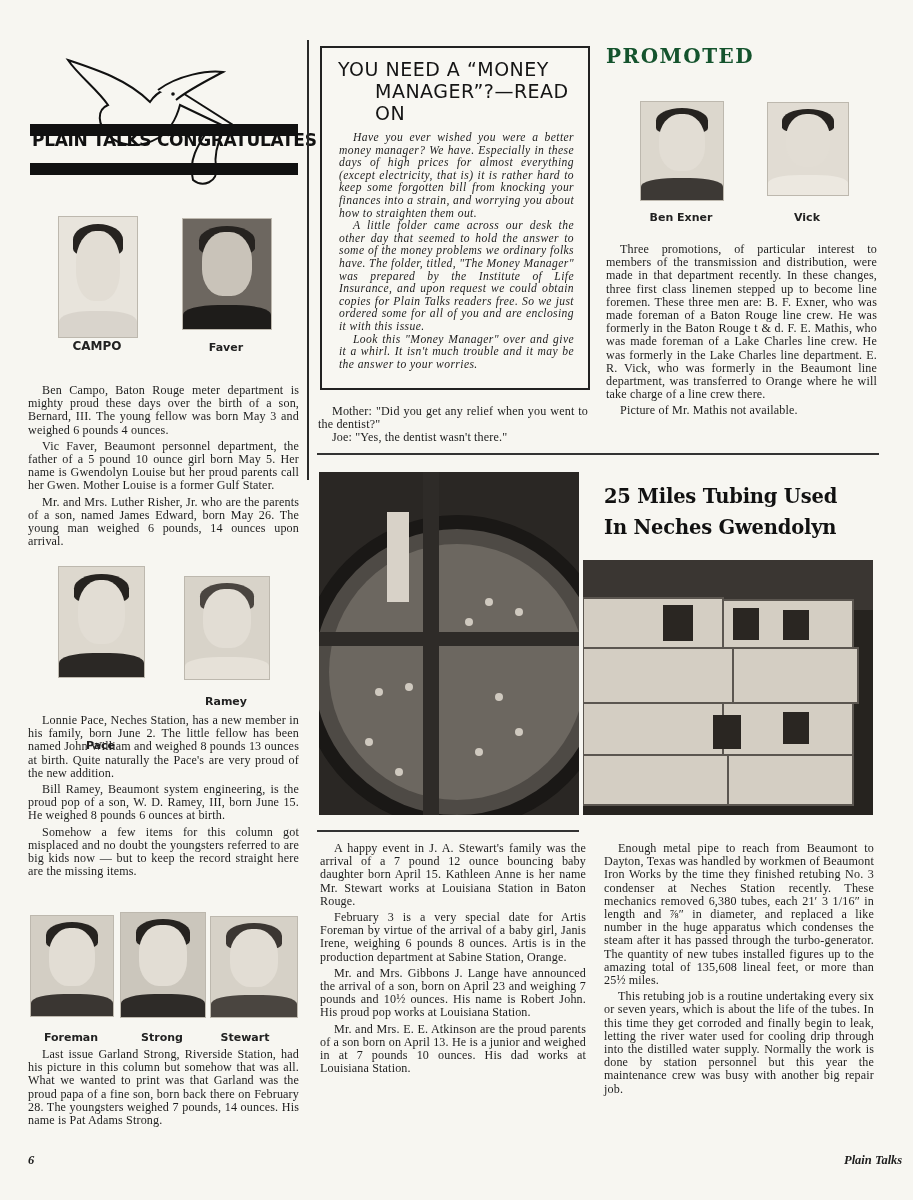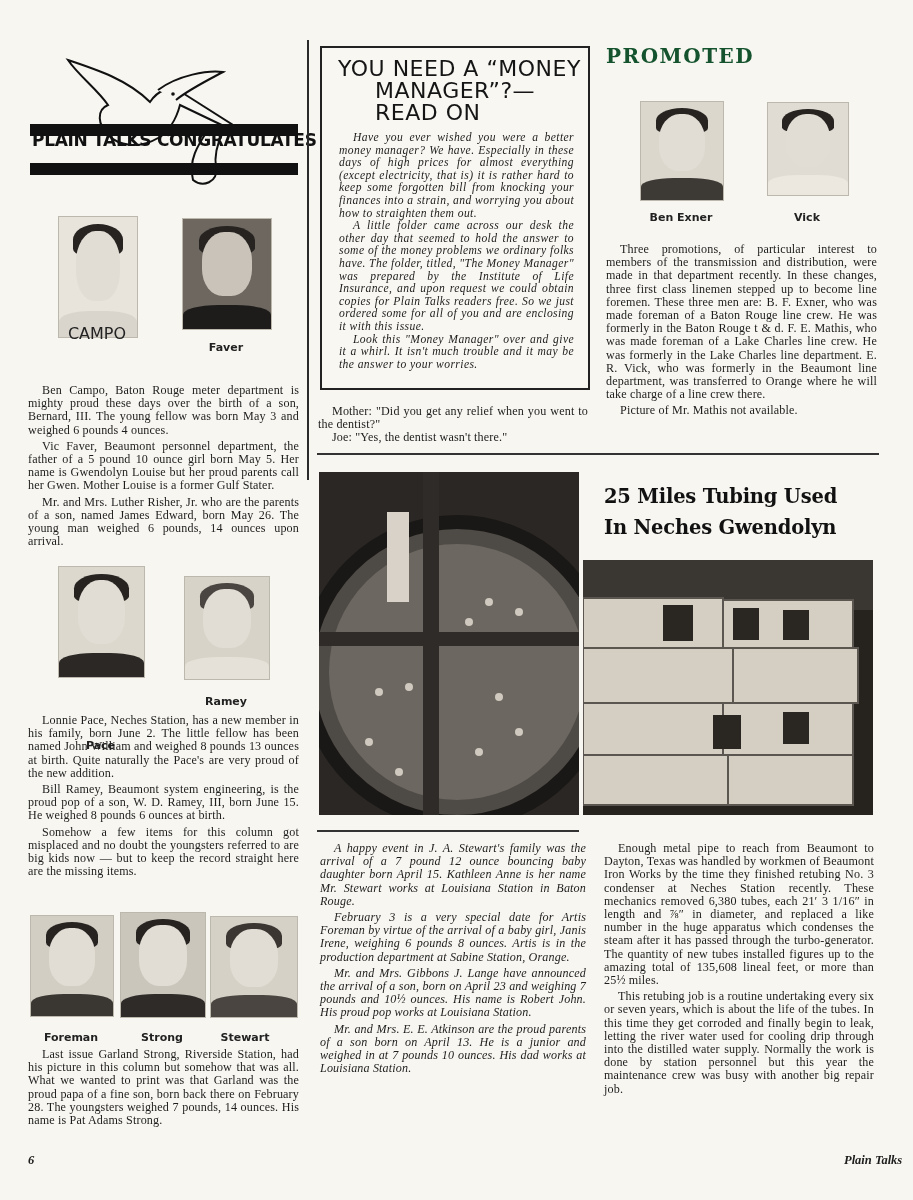--- a/index.html
+++ b/index.html
@@ -42,21 +42,21 @@
   .banner-bar { position: absolute; background: #111; height: 12px; }
   .banner-text {
     position: absolute; font-family: "DejaVu Sans", sans-serif; font-weight: bold;
     font-size: 17px; letter-spacing: -0.3px; color: #111; white-space: nowrap;
   }
   
   .box {
     position: absolute; border: 2px solid #222; background: #f8f7f2;
   }
   .box-title {
-    font-family: "DejaVu Sans", sans-serif; font-size: 22px; line-height: 22px;
+    font-family: "DejaVu Sans", sans-serif; font-size: 19px; line-height: 22px;
     letter-spacing: 0.5px; color: #151515;
   }
   .box p.it {
     margin: 0; font-style: italic; font-size: 11.6px; line-height: 12.6px;
     text-align: justify; text-indent: 14px; letter-spacing: 0.4px;
   }
   .heading-stencil {
     font-family: "DejaVu Serif", serif; font-weight: bold; font-size: 20px;
     letter-spacing: 1.5px; color: #14532d; text-align: center;
   }
@@ -83,21 +83,21 @@
   <div class="banner-bar" style="left:2px;top:74px;width:268px;"></div>
   <div class="banner-text" style="left:4px;top:80px;">PLAIN TALKS CONGRATULATES</div>
   <div class="banner-bar" style="left:2px;top:113px;width:268px;"></div>
 </div>
 
 <div class="photo light" style="left:58px;top:216px;width:78px;height:120px;background:#e8e4dc;">
   <div class="hair"></div>
     <div class="face"></div>
   <div class="shoulders"></div>
 </div>
-<div class="caption abs" style="left:58px;top:324px;width:78px;font-weight:normal;font-size:16px;">CAMPO</div>
+<div class="caption abs" style="left:58px;top:339px;width:78px;font-weight:bold;font-size:12px;">CAMPO</div>
 
 <div class="photo dark" style="left:182px;top:218px;width:88px;height:110px;">
   <div class="hair"></div>
     <div class="face" style="background:#c9c3b9;"></div>
   <div class="shoulders" style="background:#1e1c1a;"></div>
 </div>
 <div class="caption abs" style="left:182px;top:341px;width:88px;">Faver</div>
 
 <div class="abs" style="left:28px;top:366px;width:271px;margin-top:18px;">
   <p class="body">Ben Campo, Baton Rouge meter department is mighty proud these days over the birth of a son, Bernard, III. The young fellow was born May 3 and weighed 6 pounds 4 ounces.</p>
@@ -241,21 +241,21 @@
         <rect x="150" y="48" width="26" height="32"></rect>
         <rect x="200" y="50" width="26" height="30"></rect>
       <rect x="130" y="155" width="28" height="34"></rect>
         <rect x="200" y="152" width="26" height="32"></rect>
     </g>
   </svg>
 </div>
 
 <div class="rule" style="left:317px;top:830px;width:262px;"></div>
 
-<div class="abs" style="left:320px;top:842px;width:266px;font-style:italic;">
+<div class="abs" style="left:320px;top:842px;width:266px;">
   <p class="body">A happy event in J. A. Stewart's family was the arrival of a 7 pound 12 ounce bouncing baby daughter born April 15. Kathleen Anne is her name Mr. Stewart works at Louisiana Station in Baton Rouge.</p>
   <p class="body gap">February 3 is a very special date for Artis Foreman by virtue of the arrival of a baby girl, Janis Irene, weighing 6 pounds 8 ounces. Artis is in the production department at Sabine Station, Orange.</p>
   <p class="body gap">Mr. and Mrs. Gibbons J. Lange have announced the arrival of a son, born on April 23 and weighing 7 pounds and 10½ ounces. His name is Robert John. His proud pop works at Louisiana Station.</p>
   <p class="body gap">Mr. and Mrs. E. E. Atkinson are the proud parents of a son born on April 13. He is a junior and weighed in at 7 pounds 10 ounces. His dad works at Louisiana Station.</p>
 </div>
 
 <div class="abs" style="left:604px;top:842px;width:270px;">
   <p class="body">Enough metal pipe to reach from Beaumont to Dayton, Texas was handled by workmen of Beaumont Iron Works by the time they finished retubing No. 3 condenser at Neches Station recently. These mechanics removed 6,380 tubes, each 21′ 3 1/16″ in length and ⅞″ in diameter, and replaced a like number in the huge apparatus which condenses the steam after it has passed through the turbo-generator. The quantity of new tubes installed figures up to the amazing total of 135,608 lineal feet, or more than 25½ miles.</p>
   <p class="body">This retubing job is a routine undertaking every six or seven years, which is about the life of the tubes. In this time they get corroded and finally begin to leak, letting the river water used for cooling drip through into the distilled water supply. Normally the work is done by station personnel but this year the maintenance crew was busy with another big repair job.</p>
 </div>

